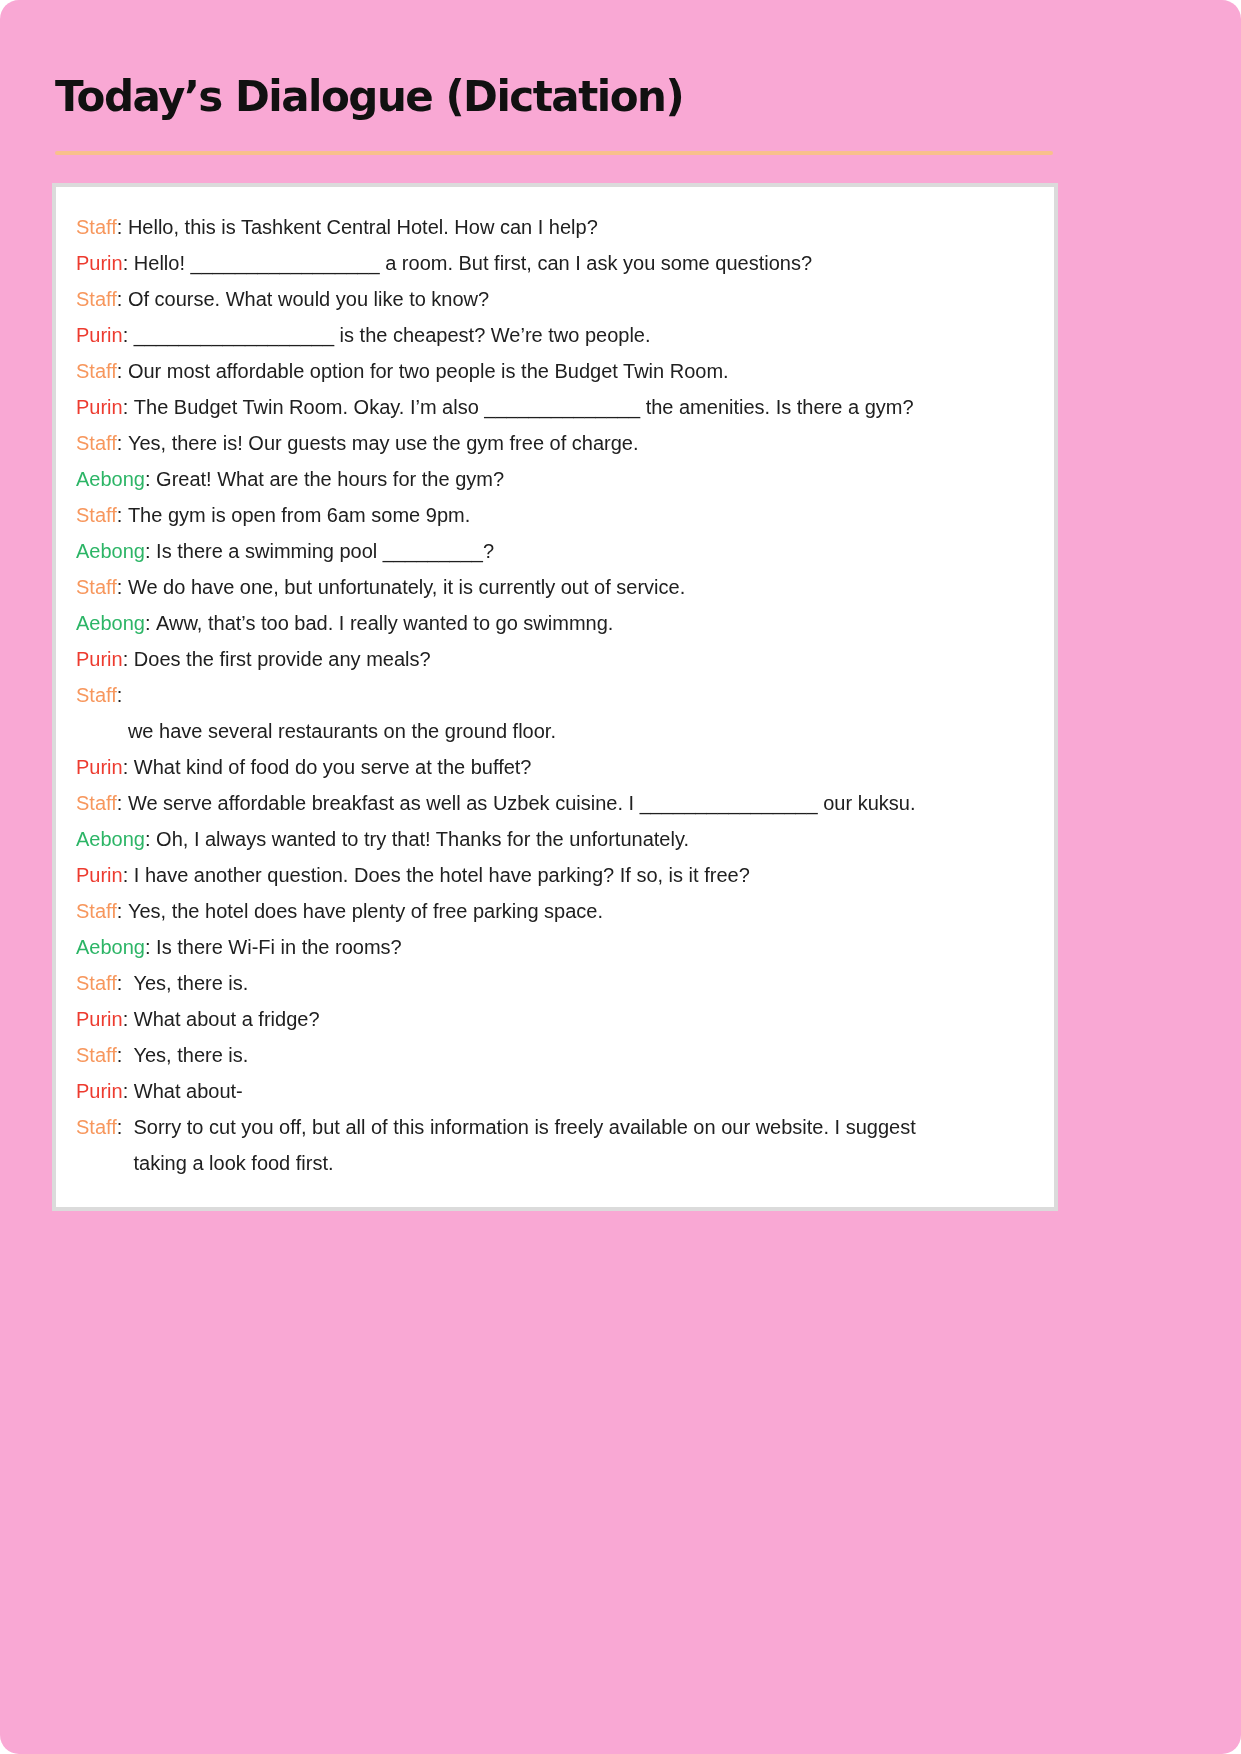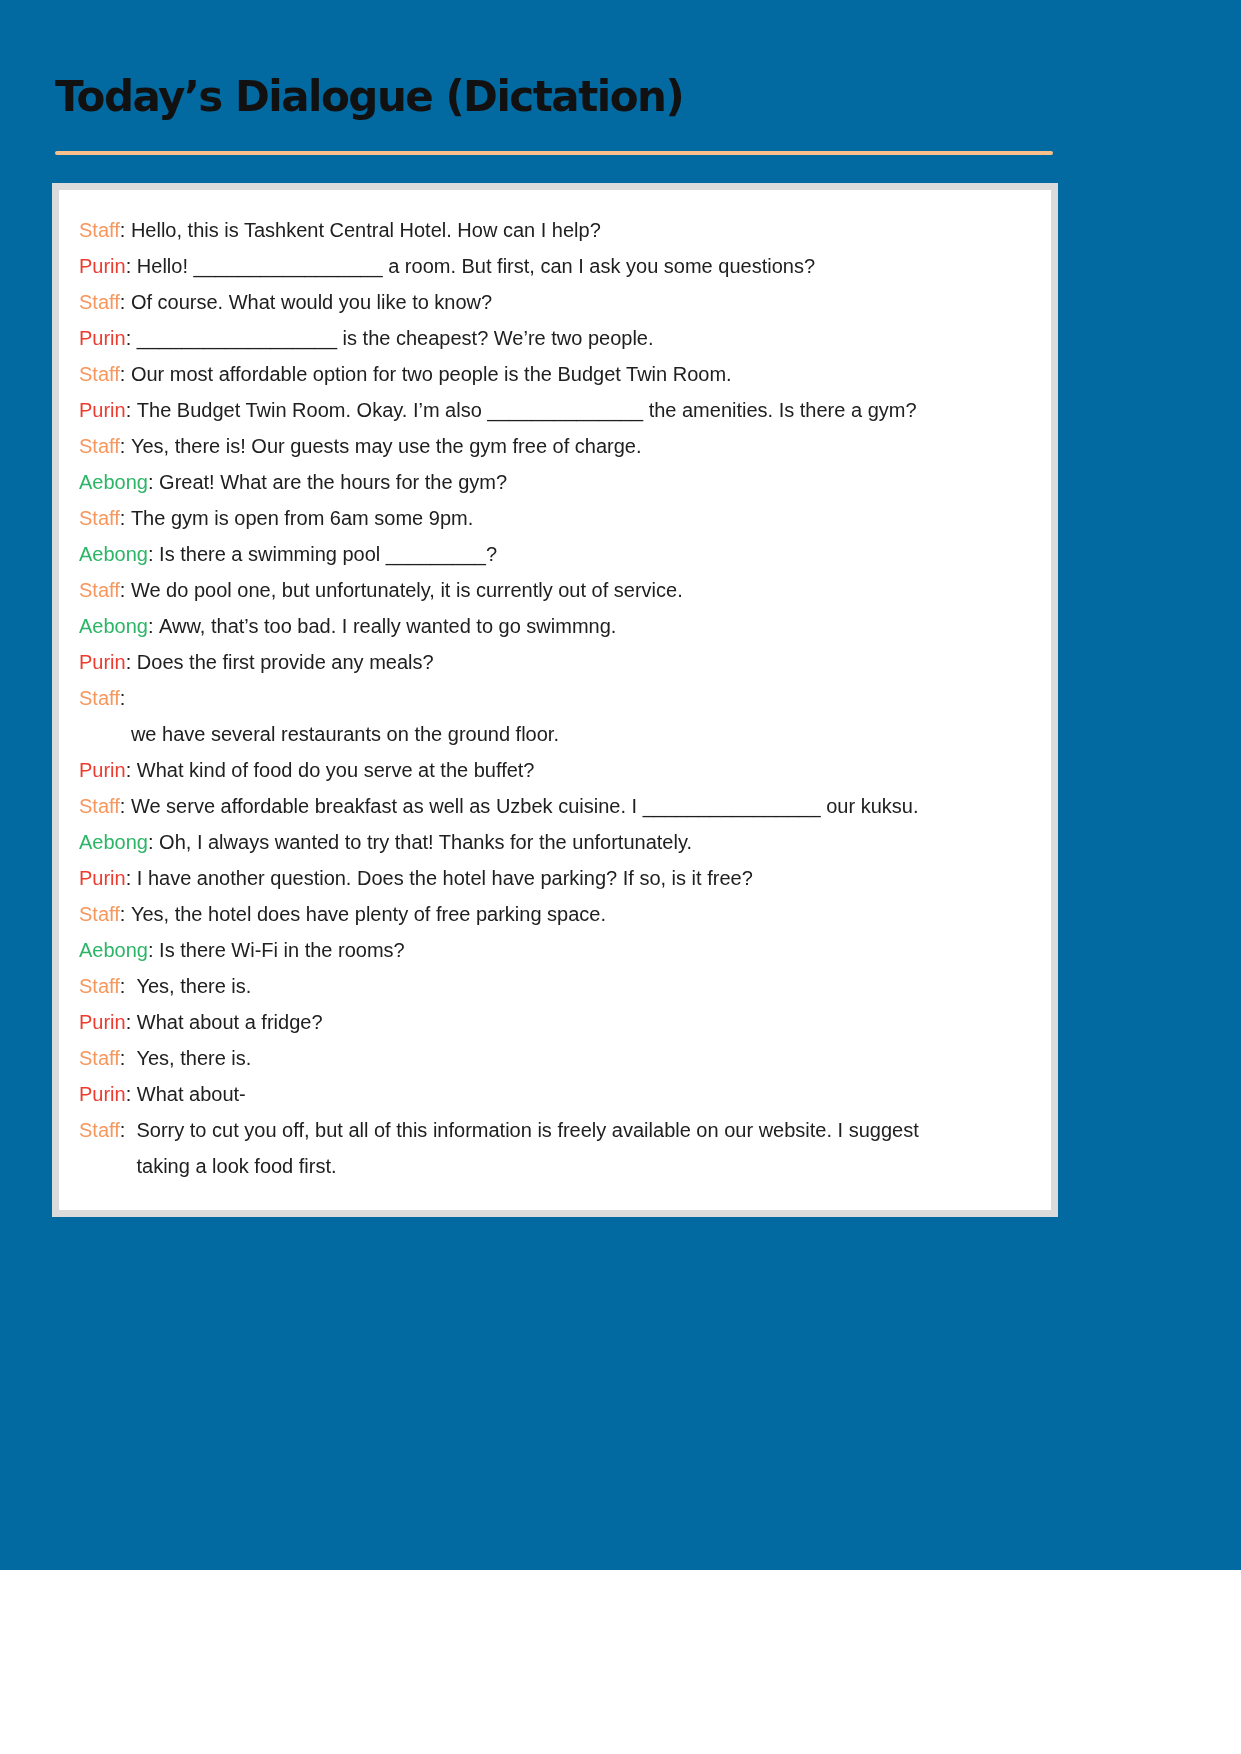--- a/index.html
+++ b/index.html
@@ -6,42 +6,43 @@
   html, body { background: #ffffff; }
   body {
     width: 1241px;
     height: 1754px;
     font-family: "Liberation Sans", sans-serif;
     color: #202020;
     position: relative;
   }
   .page {
     width: 1241px;
-    height: 1570px;
-    background: #0369a1;
+    height: 1754px;
+    background: #f9a8d4;
+    border-radius: 19px;
   }
   h1.title {
     font-family: "DejaVu Sans", sans-serif;
     font-weight: bold;
     font-size: 42px;
     letter-spacing: -1.5px;
     color: #111111;
     padding: 72px 0 0 55px;
   }
   .divider {
     height: 4px;
     width: 998px;
     margin: 30px 0 0 55px;
     border-radius: 2px;
     background: #F9C08C;
   }
   .dialogue-box {
     width: 1006px;
     margin: 28px 13px 0 52px;
-    border: 7px solid #a16207;
+    border: 4px solid #a16207;
     background: #ffffff;
     padding: 22px 20px 26px 20px;
   }
   .line {
     display: flex;
     align-items: baseline;
     line-height: 36px;
     font-size: 20px;
   }
   .speaker-wrap { white-space: pre; flex: 0 0 auto; }
@@ -106,21 +107,21 @@
     <span class="utterance"><span class="">The gym is open from 6am some 9pm.</span></span>
   </div>
 
   <div class="line">
     <span class="speaker-wrap"><span class="speaker" style="color: rgb(44, 181, 102);">Aebong</span><span class="colon">: </span></span>
     <span class="utterance"><span class="">Is there a swimming pool _________?</span></span>
   </div>
 
   <div class="line">
     <span class="speaker-wrap"><span class="speaker" style="color: rgb(247, 151, 93);">Staff</span><span class="colon">: </span></span>
-    <span class="utterance"><span class="">We do pool one, but unfortunately, it is currently out of service.</span></span>
+    <span class="utterance"><span class="">We do have one, but unfortunately, it is currently out of service.</span></span>
   </div>
 
   <div class="line">
     <span class="speaker-wrap"><span class="speaker" style="color: rgb(44, 181, 102);">Aebong</span><span class="colon">: </span></span>
     <span class="utterance"><span class="">Aww, that’s too bad. I really wanted to go swimmng.</span></span>
   </div>
 
   <div class="line">
     <span class="speaker-wrap"><span class="speaker" style="color: rgb(237, 59, 47);">Purin</span><span class="colon">: </span></span>
     <span class="utterance"><span class="">Does the first provide any meals?</span></span>

